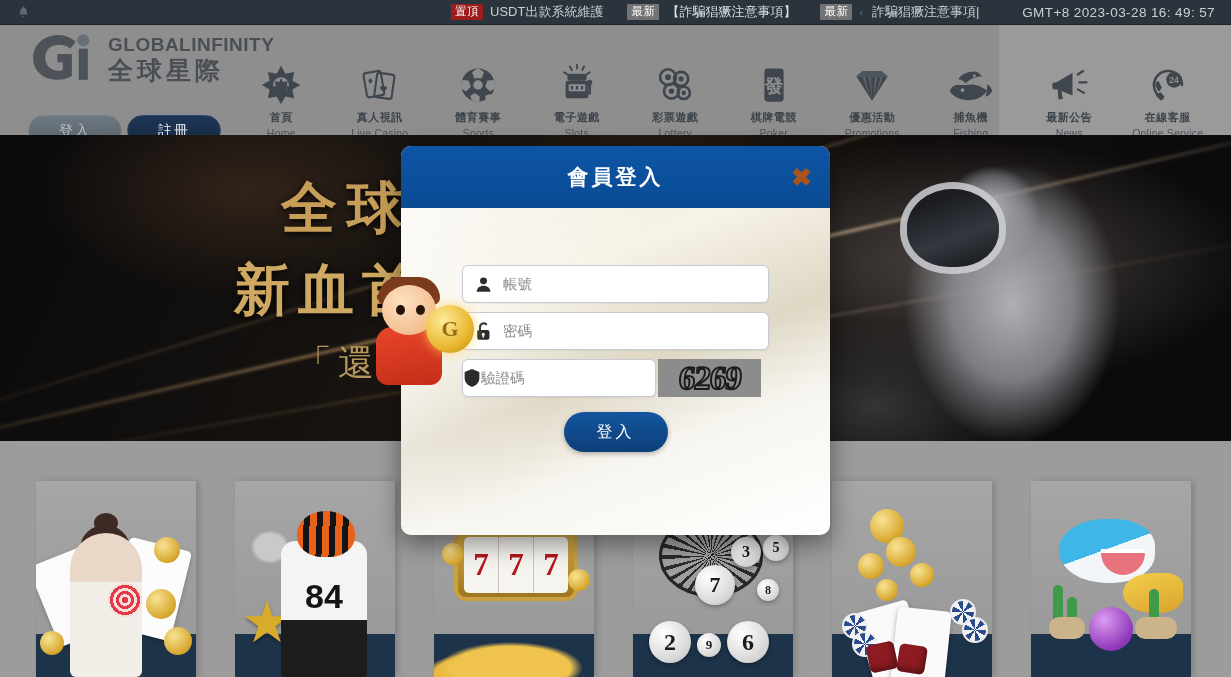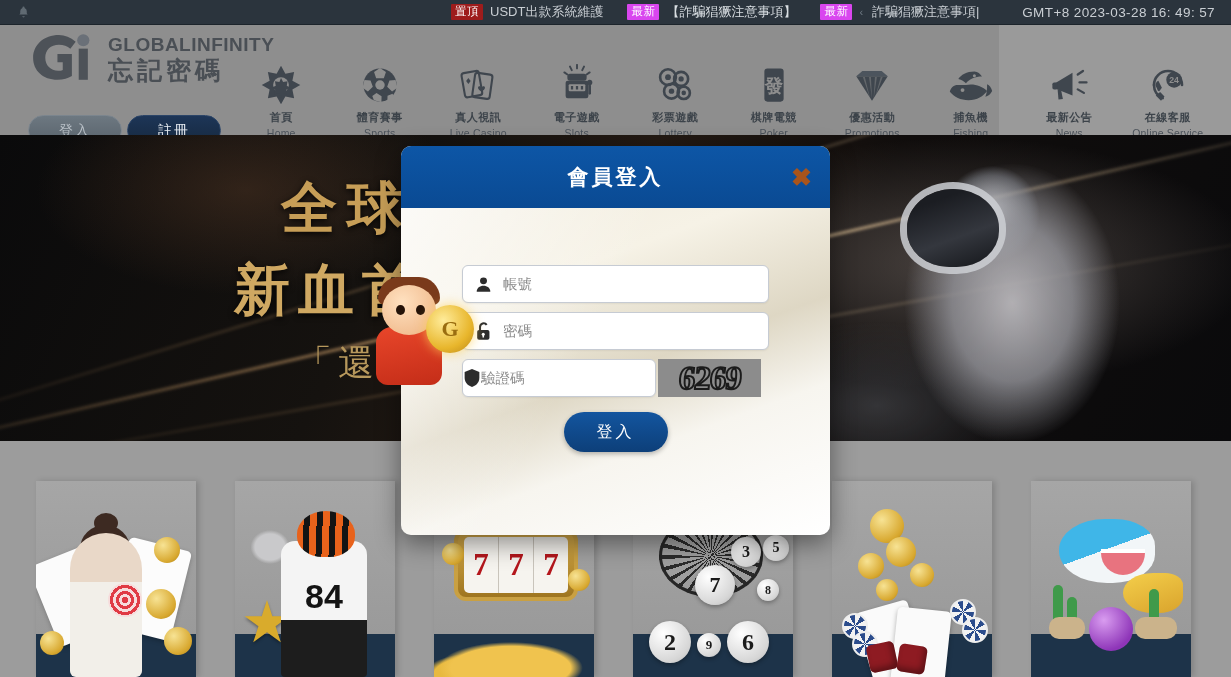--- a/index.html
+++ b/index.html
@@ -22,21 +22,21 @@
   }
   .bell-wrap { width: 46px; display: flex; justify-content: center; align-items: center; }
   .bell-icon { width: 13px; height: 14px; display: block; opacity: .55; }
   .notice-spacer { flex: 0 0 405px; }
   .notice-item { display: flex; align-items: center; gap: 7px; margin-right: 24px; white-space: nowrap; }
   .tag {
     font-size: 11.5px; color: #fff; padding: 1px 4px 2px; line-height: 1.15;
     letter-spacing: .5px; border-radius: 1px;
   }
   .tag.top { background: #9e1c1c; }
-  .tag.new { background: #d946ef; }
+  .tag.new { background: #737373; }
   .notice-text { color: #c9ced3; font-size: 13px; }
   .notice-text.bright { color: #d9dee2; }
   .notice-caret { color: #6f7a84; font-size: 11px; margin-right: 2px; }
   .clock {
     margin-left: auto; margin-right: 16px;
     color: #c9ced3; font-size: 13.5px; letter-spacing: .4px; white-space: nowrap;
   }
 
   
   .header {
@@ -324,66 +324,66 @@
   <div class="header">
 
     <div class="brand">
       <svg class="gi-mark" viewBox="0 0 100 70">
         <path fill="#4d5258" d="M46 6C26 6 12 19 12 36s13 29 32 29c8 0 14-2 19-5V31H44v11h7v10c-2 1-4 1-6 1-10 0-17-7-17-17s7-17 18-17c6 0 11 2 15 5l7-9C61 9 54 6 46 6z"></path>
         <path fill="#4d5258" d="M72 24h12v41H72z"></path>
         <circle cx="78" cy="13" r="8" fill="#6a7078"></circle>
       </svg>
       <div class="brand-text">
         <span class="brand-en">GLOBALINFINITY</span>
-        <span class="brand-zh">忘記密碼</span>
+        <span class="brand-zh">全球星際</span>
       </div>
     </div>
 
     <div class="auth-row">
       <div class="btn-pill btn-login">登入</div>
       <div class="btn-pill btn-register">註冊</div>
     </div>
 
     <div class="nav">
 
       <div class="nav-item active">
         <div class="nav-icon">
           <svg width="42" height="42" viewBox="0 0 48 48">
             <path fill="#3f464e" d="M24 2l5 9 10-2-2 10 9 5-9 5 2 10-10-2-5 9-5-9-10 2 2-10-9-5 9-5-2-10 10 2z"></path>
             <circle cx="24" cy="24" r="9" fill="#8e8e8e"></circle>
             <path fill="#3f464e" d="M24 16l2.4 4.6 5.1-.9-.9 5.1L34.6 27l-4.6 2.4.9 5.1-5.1-.9L24 38l-2.4-4.4-5.1.9.9-5.1L13.4 27l4.6-2.2-.9-5.1 5.1.9z"></path>
           </svg>
         </div>
         <span class="nav-zh">首頁</span>
         <span class="nav-en">Home</span>
-      </div>
-
-      <div class="nav-item">
-        <div class="nav-icon">
-          <svg width="42" height="42" viewBox="0 0 48 48">
-            <circle cx="24" cy="24" r="19" fill="#3f464e"></circle>
-            <circle cx="24" cy="24" r="5.4" fill="#8e8e8e"></circle>
-            <path fill="#8e8e8e" d="M24 4.6l6.8 4.5-2.4 7.2h-8.8l-2.4-7.2zM6.2 18.4l7 .4 2.6 7.2-5.6 5.3-6.1-4.2zM41.8 18.4l2.1 8.7-6.1 4.2-5.6-5.3 2.6-7.2zM15.2 36.6l4.8-3.4 5.8 3.6-.2 7-8.6-2.5zM32.6 36.4l-.2 7.2 8.4-2.7-2.4-7z"></path>
-          </svg>
-        </div>
-        <span class="nav-zh">體育賽事</span>
-        <span class="nav-en">Sports</span>
       </div>
 
       <div class="nav-item">
         <div class="nav-icon">
           <svg width="42" height="42" viewBox="0 0 48 48">
             <rect x="7" y="9" width="20" height="28" rx="3" fill="none" stroke="#3f464e" stroke-width="2.4" transform="rotate(-10 17 23)"></rect>
             <rect x="19" y="11" width="20" height="28" rx="3" fill="none" stroke="#3f464e" stroke-width="2.4" transform="rotate(8 29 25)"></rect>
             <path fill="#3f464e" d="M13 16l2.6 3.4L13 22.8 10.4 19.4z"></path>
             <path fill="#3f464e" d="M28 27c1.6-2.4 4-2 4 .2 0 1.8-2.2 3.2-4 4.6-1.8-1.4-4-2.8-4-4.6 0-2.2 2.4-2.6 4-.2z"></path>
           </svg>
         </div>
         <span class="nav-zh">真人視訊</span>
         <span class="nav-en">Live Casino</span>
+      </div>
+
+      <div class="nav-item">
+        <div class="nav-icon">
+          <svg width="42" height="42" viewBox="0 0 48 48">
+            <circle cx="24" cy="24" r="19" fill="#3f464e"></circle>
+            <circle cx="24" cy="24" r="5.4" fill="#8e8e8e"></circle>
+            <path fill="#8e8e8e" d="M24 4.6l6.8 4.5-2.4 7.2h-8.8l-2.4-7.2zM6.2 18.4l7 .4 2.6 7.2-5.6 5.3-6.1-4.2zM41.8 18.4l2.1 8.7-6.1 4.2-5.6-5.3 2.6-7.2zM15.2 36.6l4.8-3.4 5.8 3.6-.2 7-8.6-2.5zM32.6 36.4l-.2 7.2 8.4-2.7-2.4-7z"></path>
+          </svg>
+        </div>
+        <span class="nav-zh">體育賽事</span>
+        <span class="nav-en">Sports</span>
       </div>
 
       <div class="nav-item">
         <div class="nav-icon">
           <svg width="42" height="42" viewBox="0 0 48 48">
             <path stroke="#3f464e" stroke-width="2.2" stroke-linecap="round" d="M18 7l-2-4M24 5V1M30 7l2-4M13 12L9.6 9.6M35 12l3.4-2.4"></path>
             <rect x="13" y="11" width="22" height="8" rx="3" fill="#3f464e"></rect>
             <rect x="11" y="19" width="26" height="20" rx="2.5" fill="#3f464e"></rect>
             <rect x="14.5" y="23" width="19" height="8" rx="1.4" fill="#8e8e8e"></rect>
             <path fill="#3f464e" d="M17 25h2.6v4H17zM22.7 25h2.6v4h-2.6zM28.4 25h2.6v4h-2.6z"></path>

